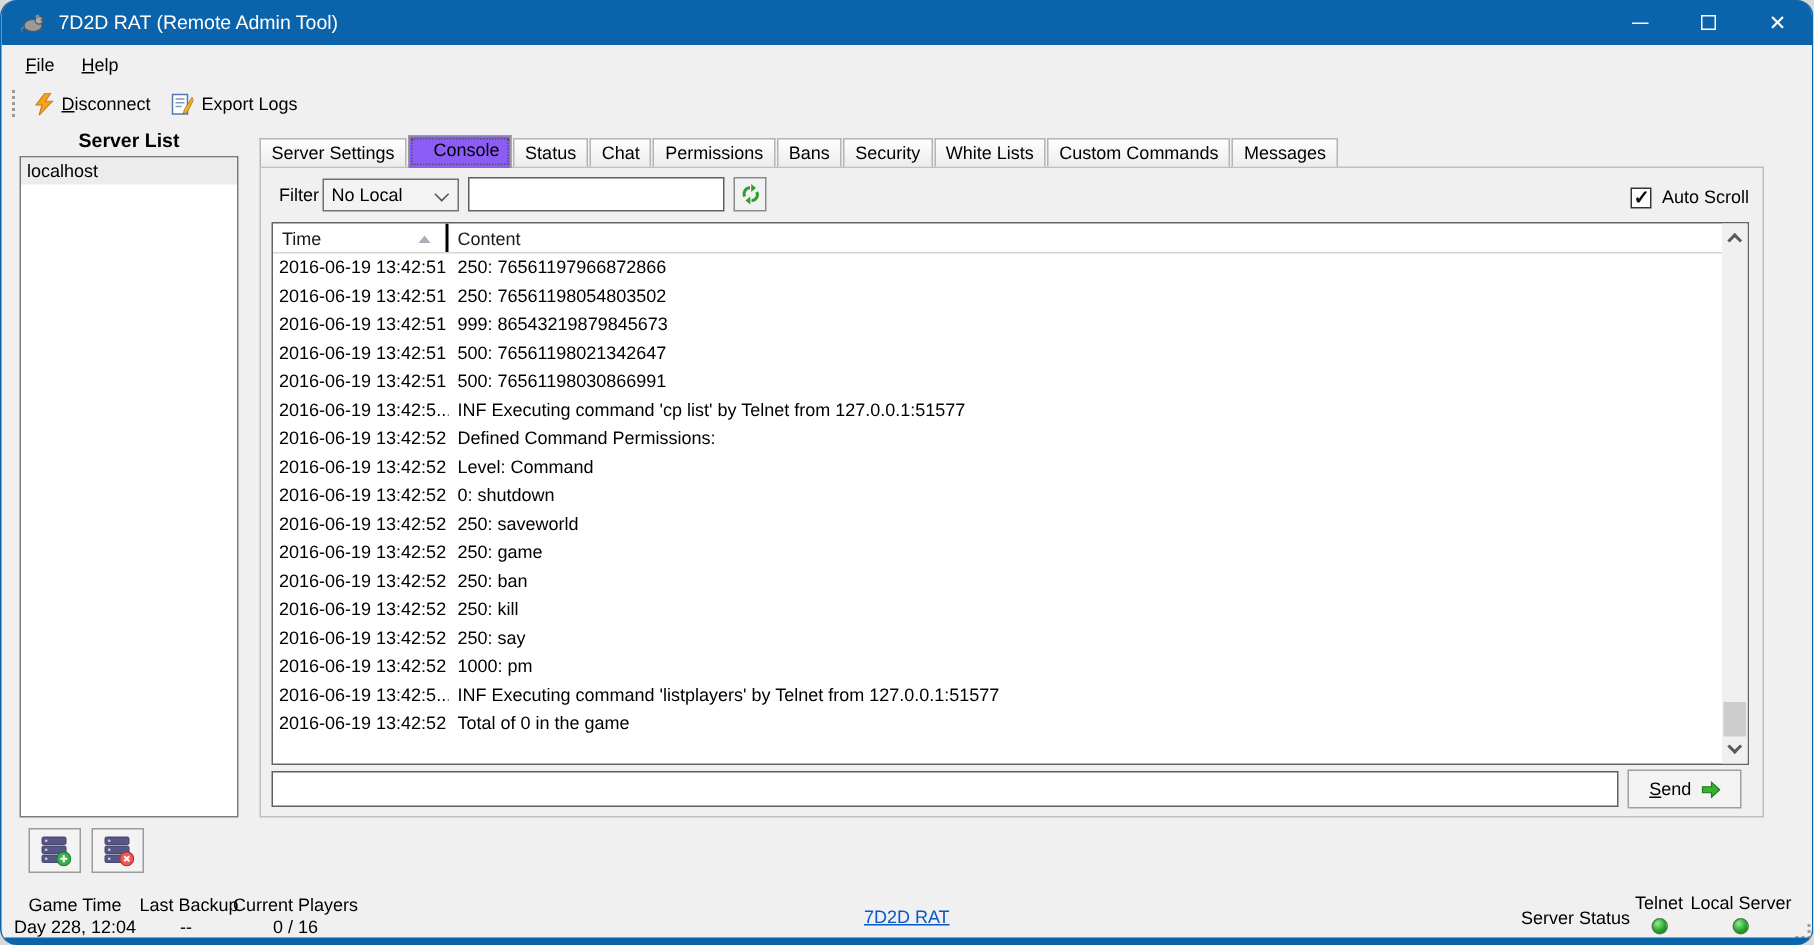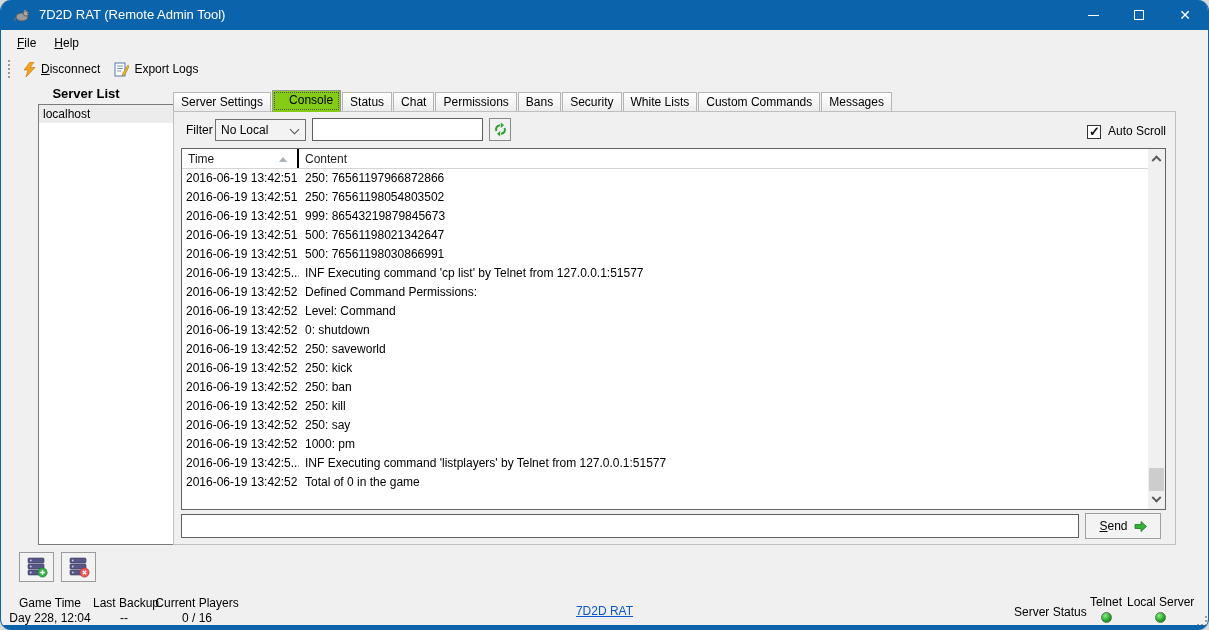--- a/index.html
+++ b/index.html
@@ -23,31 +23,31 @@
   
   .menubar { position:absolute; left:1px; top:30px; right:1px; height:26px; background:#f0f0f0; display:flex; align-items:stretch; padding-left:6px; }
   .menu-item { padding:0 9px; line-height:26px; cursor:default; }
   .toolbar { position:absolute; left:1px; top:56px; right:1px; height:26px; background:#f0f0f0; display:flex; align-items:center; }
   .tb-grip { width:2px; height:18px; border-left:2px dotted #9a9a9a; margin:0 6px 0 6px; }
   .tb-btn { display:flex; align-items:center; gap:5px; padding:0 7px; height:24px; }
   .accesskey::first-letter { text-decoration:underline; }
 
   
   .sl-title { position:absolute; left:12px; top:86px; width:146px; text-align:center; font-weight:bold; font-size:13px; }
-  .listbox { position:absolute; left:12px; top:104px; width:146px; height:441px; background:#fff; border:1px solid #7a7a7a; overflow:hidden;margin-left:25px; }
+  .listbox { position:absolute; left:12px; top:104px; width:146px; height:441px; background:#fff; border:1px solid #7a7a7a; overflow:hidden; }
   .server-item { height:18px; line-height:18px; padding-left:4px; }
   .server-item.selected { background:#ececec; }
   .mini-btn { position:absolute; top:552px; width:35px; height:30px; background:#f3f3f3; border:1px solid #9b9b9b; display:flex; align-items:center; justify-content:center; }
   .mini-btn.add { left:18px; } .mini-btn.remove { left:60px; }
 
   
   .tab-strip { position:absolute; left:172px; top:92px; height:19px; display:flex; align-items:flex-start; z-index:2; }
   .tab { height:19px; line-height:18px; padding:0 7px; border:1px solid #b5b5b5; border-bottom:none;
          background:linear-gradient(#ffffff,#ececec); margin-right:1px; white-space:nowrap; }
-  .tab.selected { position:relative; z-index:3; margin-top:-2px; height:22px; background:#84cc16;
+  .tab.selected { position:relative; z-index:3; margin-top:-2px; height:22px; background:#8b5cf6;
                   border-color:#9a9a9a; outline:1px dotted #555; outline-offset:-3px;padding-left:16px; }
   .tab-panel { position:absolute; left:172px; top:111px; width:1003px; height:434px; border:1px solid #bfbfbf; background:#f0f0f0; }
 
   
   .filter-label { position:absolute; left:185px; top:117px; line-height:26px; }
   .combo { position:absolute; left:214px; top:119px; width:91px; height:22px; border:1px solid #707070; background:#f3f3f3; padding-left:5px; line-height:20px; }
   .combo .chev { position:absolute; right:7px; top:6px; width:7px; height:7px; border-right:1px solid #555; border-bottom:1px solid #555; transform:rotate(45deg); }
   .filter-input { position:absolute; left:311px; top:118px; width:171px; height:23px; border:1px solid #5f5f5f; background:#fff; font:inherit; padding:0 3px; }
   .refresh-btn { position:absolute; left:488px; top:118px; width:22px; height:23px; border:1px solid #8a8a8a; background:#f2f2f2; display:flex; align-items:center; justify-content:center; }
   .autoscroll-box { position:absolute; left:1086px; top:125px; width:14px; height:14px; border:1px solid #333; background:#fff; }
@@ -251,21 +251,21 @@
         <div class="crow">
           <div class="cell-time">2016-06-19 13:42:52</div>
           <div class="cell-content">0: shutdown</div>
         </div>
         <div class="crow">
           <div class="cell-time">2016-06-19 13:42:52</div>
           <div class="cell-content">250: saveworld</div>
         </div>
         <div class="crow">
           <div class="cell-time">2016-06-19 13:42:52</div>
-          <div class="cell-content">250: kick</div>
+          <div class="cell-content">250: game</div>
         </div>
         <div class="crow">
           <div class="cell-time">2016-06-19 13:42:52</div>
           <div class="cell-content">250: ban</div>
         </div>
         <div class="crow">
           <div class="cell-time">2016-06-19 13:42:52</div>
           <div class="cell-content">250: kill</div>
         </div>
         <div class="crow">

